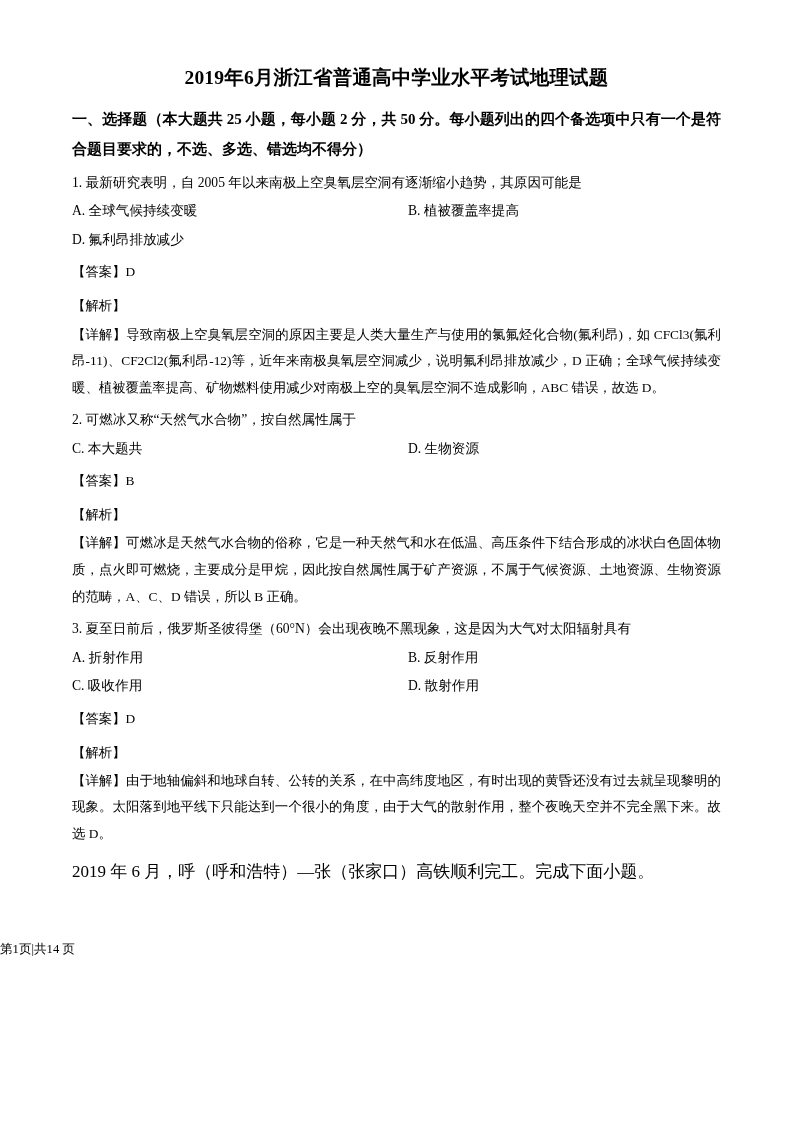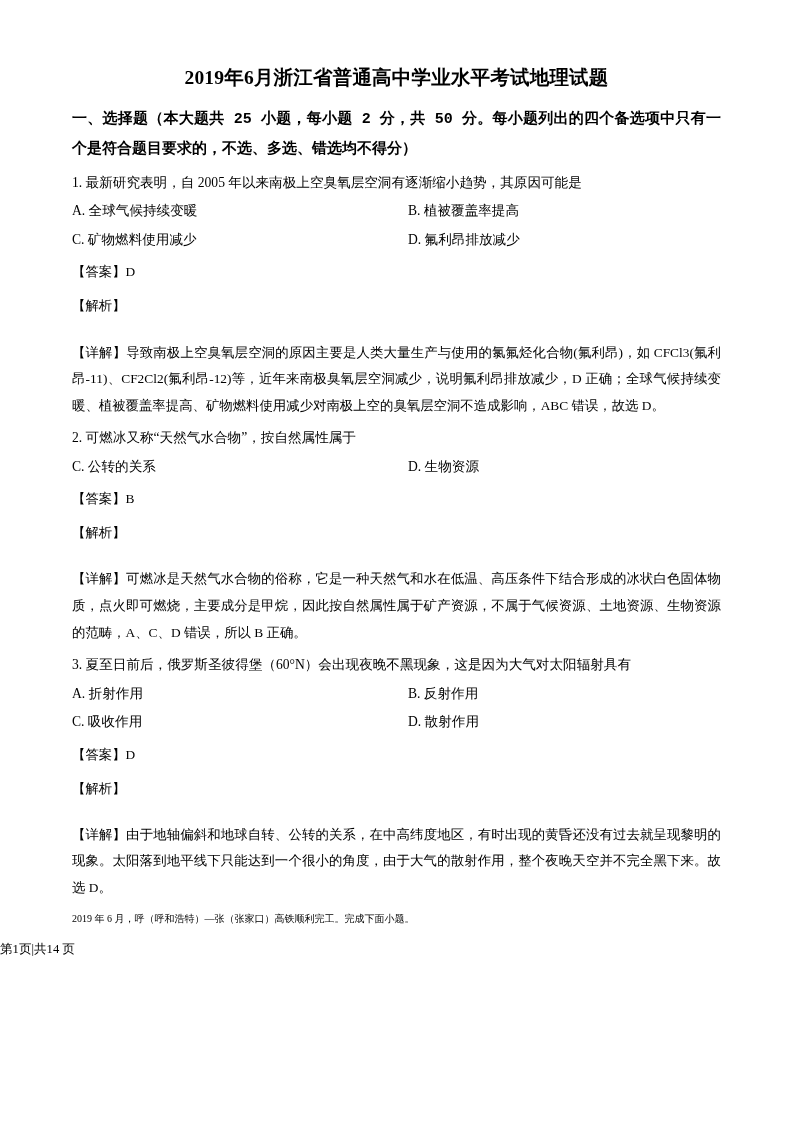--- a/index.html
+++ b/index.html
@@ -29,21 +29,20 @@
     letter-spacing: 0.2px;
     margin: 8px 0 14px 0;
     line-height: 1.4;
   }
   .section-heading {
     font-size: 15px;
     font-weight: bold;
     line-height: 1.95;
     margin: 0 0 2px 0;
     text-align: justify;
-    font-family: Liberation Mono, monospace;
   }
   .q-stem {
     font-size: 13.6px;
     line-height: 1.95;
     margin: 6px 0 2px 0;
     text-align: justify;
   }
   .opt-row {
     display: flex;
     font-size: 13.6px;
@@ -62,26 +61,26 @@
     margin: 6px 0 2px 0;
   }
   .explain-label {
     font-size: 13.4px;
     line-height: 1.95;
     margin: 8px 0 2px 0;
   }
   .explain-body {
     font-size: 13.4px;
     line-height: 1.98;
-    margin: 20px 0 2px 0;
+    margin: 2px 0 2px 0;
     text-align: justify;
     text-justify: inter-ideograph;
   }
   .lead-in {
-    font-size: 10px;
+    font-size: 17px;
     line-height: 1.95;
     margin: 8px 0 16px 0;
     text-align: justify;
   }
   .footer {
     position: absolute;
     left: 0;
     right: 0;
     bottom: 24px;
     text-align: left;
@@ -98,30 +97,29 @@
   <h1 class="doc-title">2019年6月浙江省普通高中学业水平考试地理试题</h1>
 
   <div class="section-heading">一、选择题（本大题共 25 小题，每小题 2 分，共 50 分。每小题列出的四个备选项中只有一个是符合题目要求的，不选、多选、错选均不得分）</div>
 
   <div class="q-stem">1. 最新研究表明，自 2005 年以来南极上空臭氧层空洞有逐渐缩小趋势，其原因可能是</div>
   <div class="opt-row">
     <div class="opt-cell">A. 全球气候持续变暖</div>
     <div class="opt-cell">B. 植被覆盖率提高</div>
   </div>
   <div class="opt-row">
-    <div class="opt-cell">C. 矿物燃料使用减少</div>
     <div class="opt-cell">D. 氟利昂排放减少</div>
   </div>
   <div class="ans-line"><span>【答案】</span><span>D</span></div>
   <div class="explain-label">【解析】</div>
   <div class="explain-body"><span>【详解】</span><span>导致南极上空臭氧层空洞的原因主要是人类大量生产与使用的氯氟烃化合物(氟利昂)，如 CFCl3(氟利昂-11)、CF2Cl2(氟利昂-12)等，近年来南极臭氧层空洞减少，说明氟利昂排放减少，D 正确；全球气候持续变暖、植被覆盖率提高、矿物燃料使用减少对南极上空的臭氧层空洞不造成影响，ABC 错误，故选 D。</span></div>
 
   <div class="q-stem">2. 可燃冰又称“天然气水合物”，按自然属性属于</div>
   <div class="opt-row">
-    <div class="opt-cell">C. 公转的关系</div>
+    <div class="opt-cell">C. 本大题共</div>
     <div class="opt-cell">D. 生物资源</div>
   </div>
   <div class="ans-line"><span>【答案】</span><span>B</span></div>
   <div class="explain-label">【解析】</div>
   <div class="explain-body"><span>【详解】</span><span>可燃冰是天然气水合物的俗称，它是一种天然气和水在低温、高压条件下结合形成的冰状白色固体物质，点火即可燃烧，主要成分是甲烷，因此按自然属性属于矿产资源，不属于气候资源、土地资源、生物资源的范畴，A、C、D 错误，所以 B 正确。</span></div>
 
   <div class="q-stem">3. 夏至日前后，俄罗斯圣彼得堡（60°N）会出现夜晚不黑现象，这是因为大气对太阳辐射具有</div>
   <div class="opt-row">
     <div class="opt-cell">A. 折射作用</div>
     <div class="opt-cell">B. 反射作用</div>

